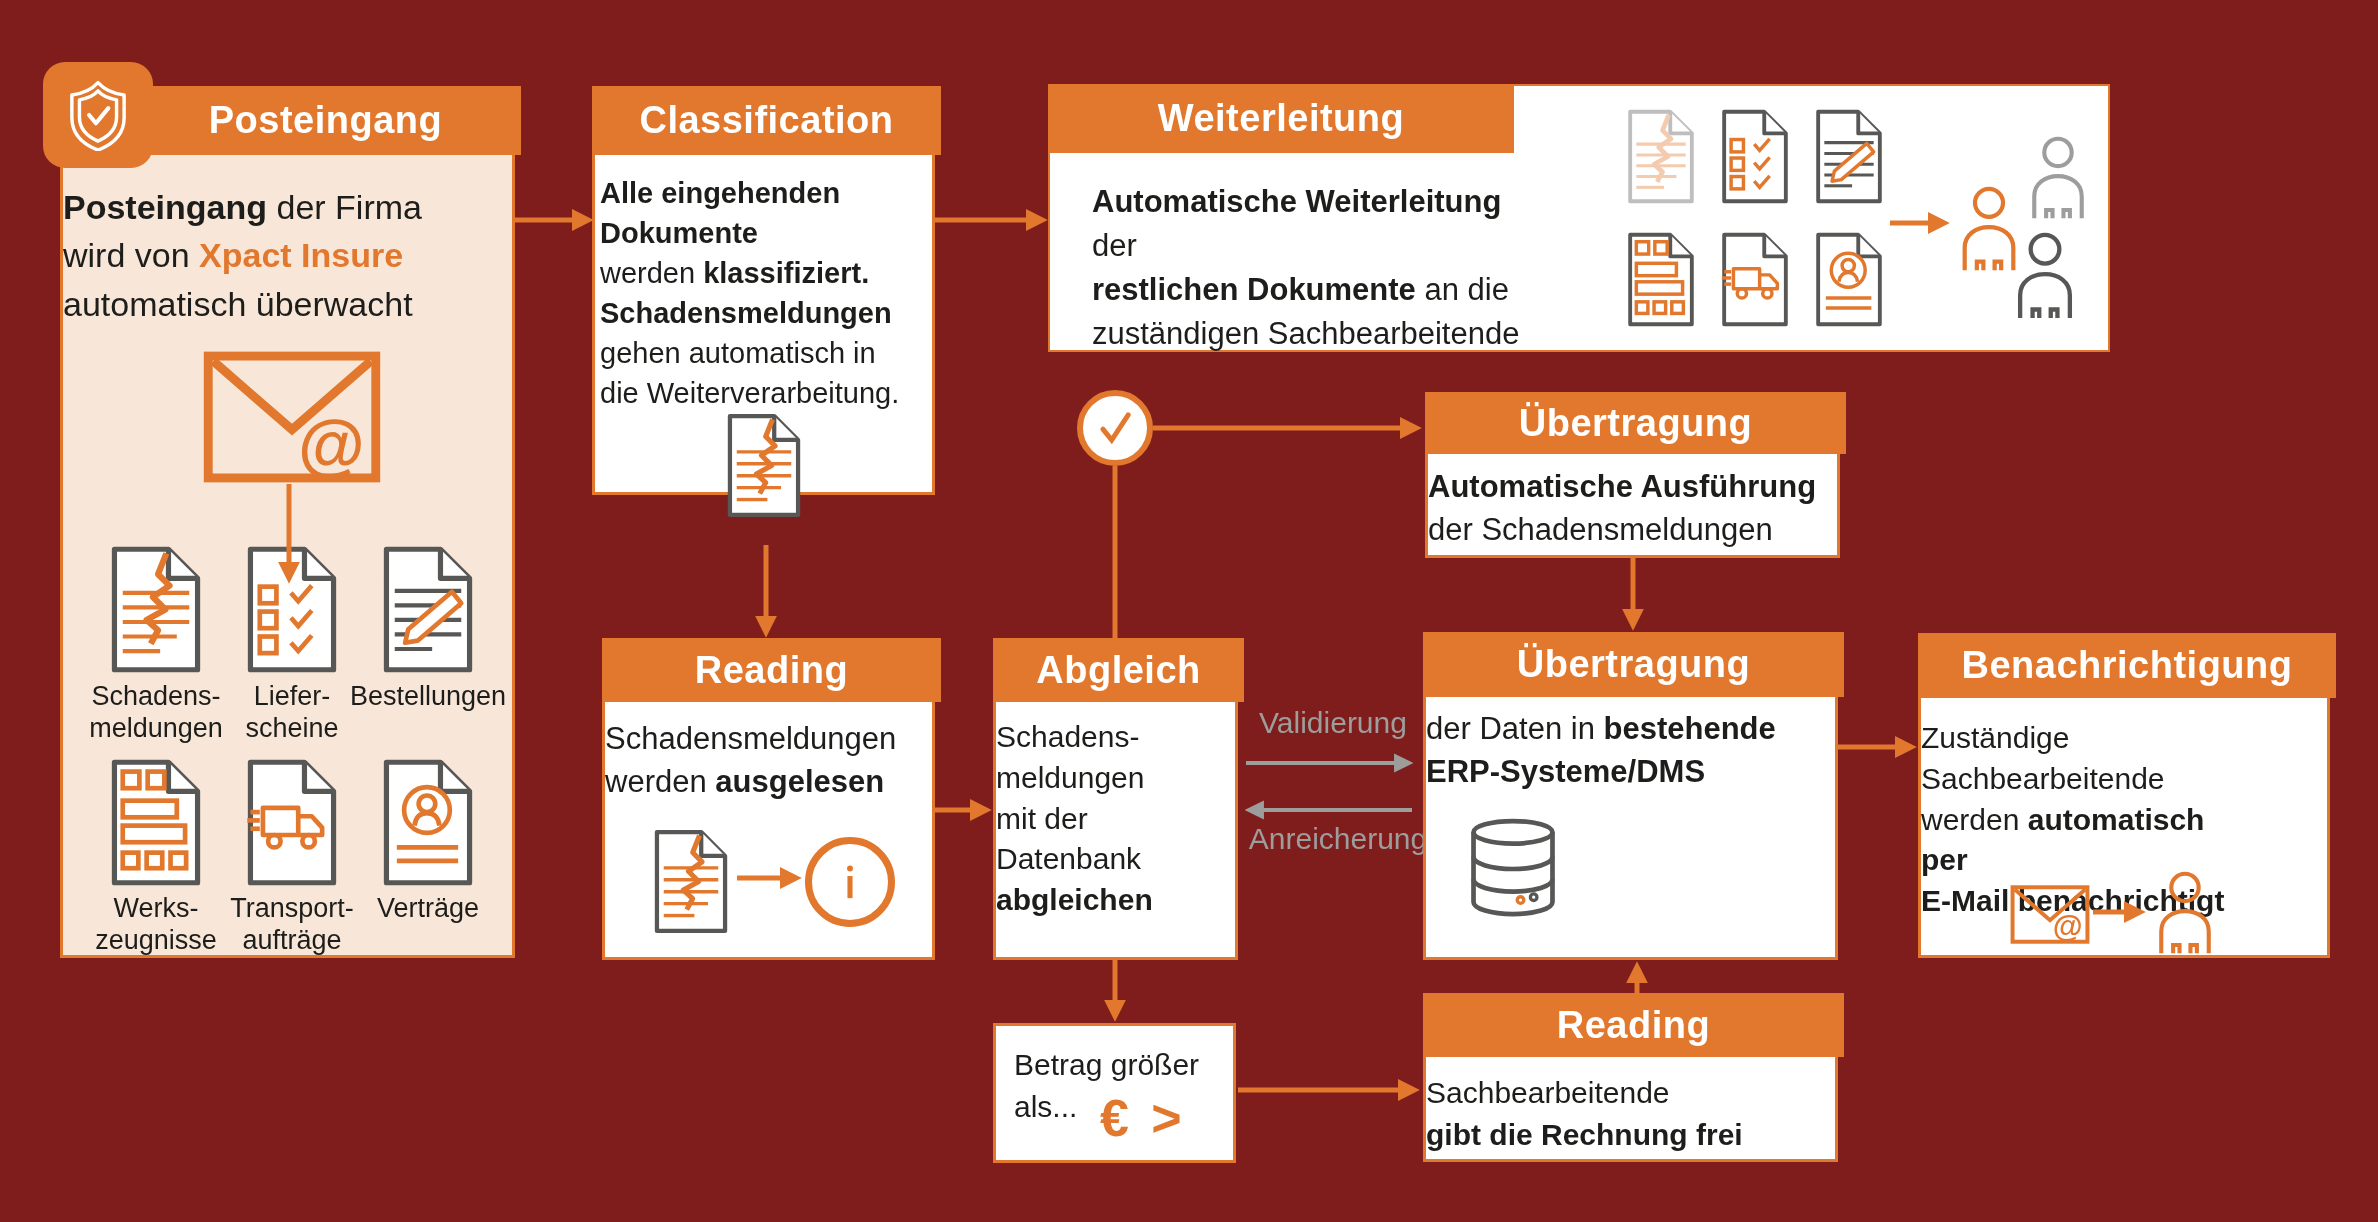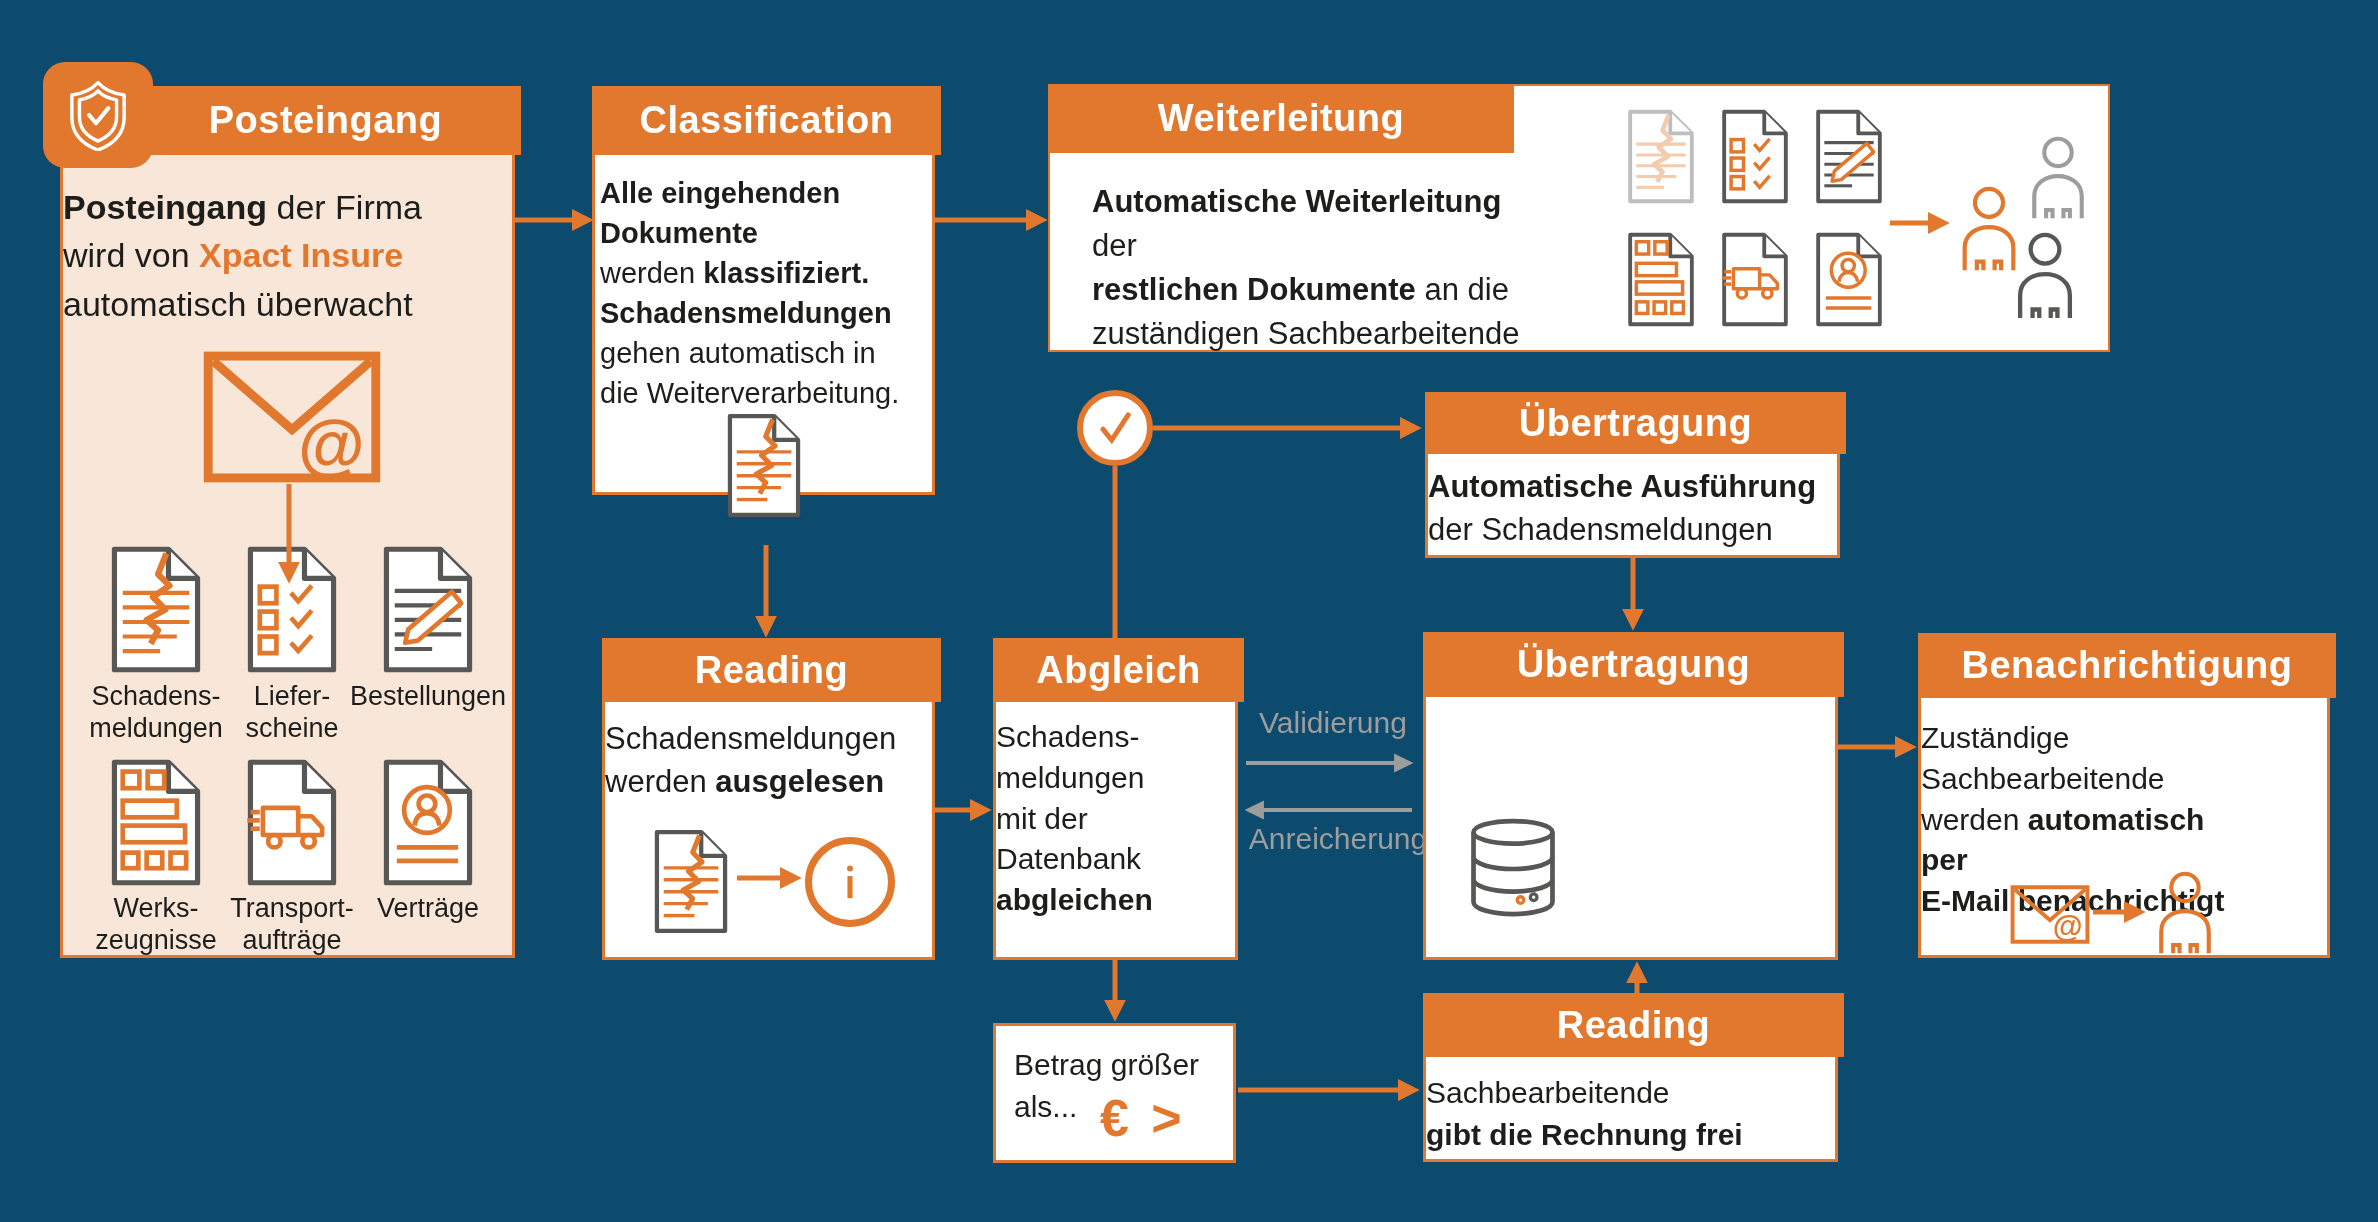--- a/index.html
+++ b/index.html
@@ -5,21 +5,21 @@
   :root{
     --orange:#E1782D;
     --panel:#F8E7D8;
     --gray-dark:#575756;
     --gray-mid:#9D9D9C;
     --text:#1D1D1B;
   }
   *{box-sizing:border-box;margin:0;padding:0}
   html,body{background:#fff}
   body{font-family:"Liberation Sans",sans-serif;color:var(--text)}
-  #canvas{position:relative;width:2378px;height:1222px;background:#0c4a6e;overflow:hidden}
+  #canvas{position:relative;width:2378px;height:1222px;background:#7f1d1d;overflow:hidden}
 
   .box{position:absolute;border:3px solid var(--orange);background:#fff}
   .box .hd{position:absolute;left:-3px;top:-3px;background:var(--orange);color:#fff;
     font-weight:bold;font-size:38px;display:flex;align-items:center;justify-content:center;
     letter-spacing:.5px}
   .rich{position:absolute;white-space:pre-line}
   .rich .b{font-weight:bold}
   .rich .c-orange{color:var(--orange)}
   .center{}
   .icon{position:absolute;display:block}
@@ -312,20 +312,22 @@
 </span><span class="b">abgleichen</span></div>
   </div>
 
   <div class="flow-lbl" style="left:1248px;top:706px;width:170px">Validierung</div>
   <div class="flow-lbl" style="left:1238px;top:822px;width:200px">Anreicherung</div>
 
   <div class="box" style="left:1423px;top:632px;width:415px;height:328px">
     <div class="hd" style="width:421px;height:65px">
         <span>Übertragung</span>
       </div>
+    <div class="rich center" style="left:0;top:73px;width:409px;font-size:31px;line-height:1.38"><span>der Daten in </span><span class="b">bestehende
+ERP-Systeme/DMS</span></div>
     <svg class="icon" style="left:40px;top:182px;width:94px;height:104px">
         <use href="#sym-database"></use>
       </svg>
   </div>
 
   <div class="box" style="left:1918px;top:633px;width:412px;height:325px">
     <div class="hd" style="width:418px;height:65px">
         <span>Benachrichtigung</span>
       </div>
     <div class="rich center" style="left:0;top:82px;width:333px;font-size:30px;line-height:1.36"><span>Zuständige

